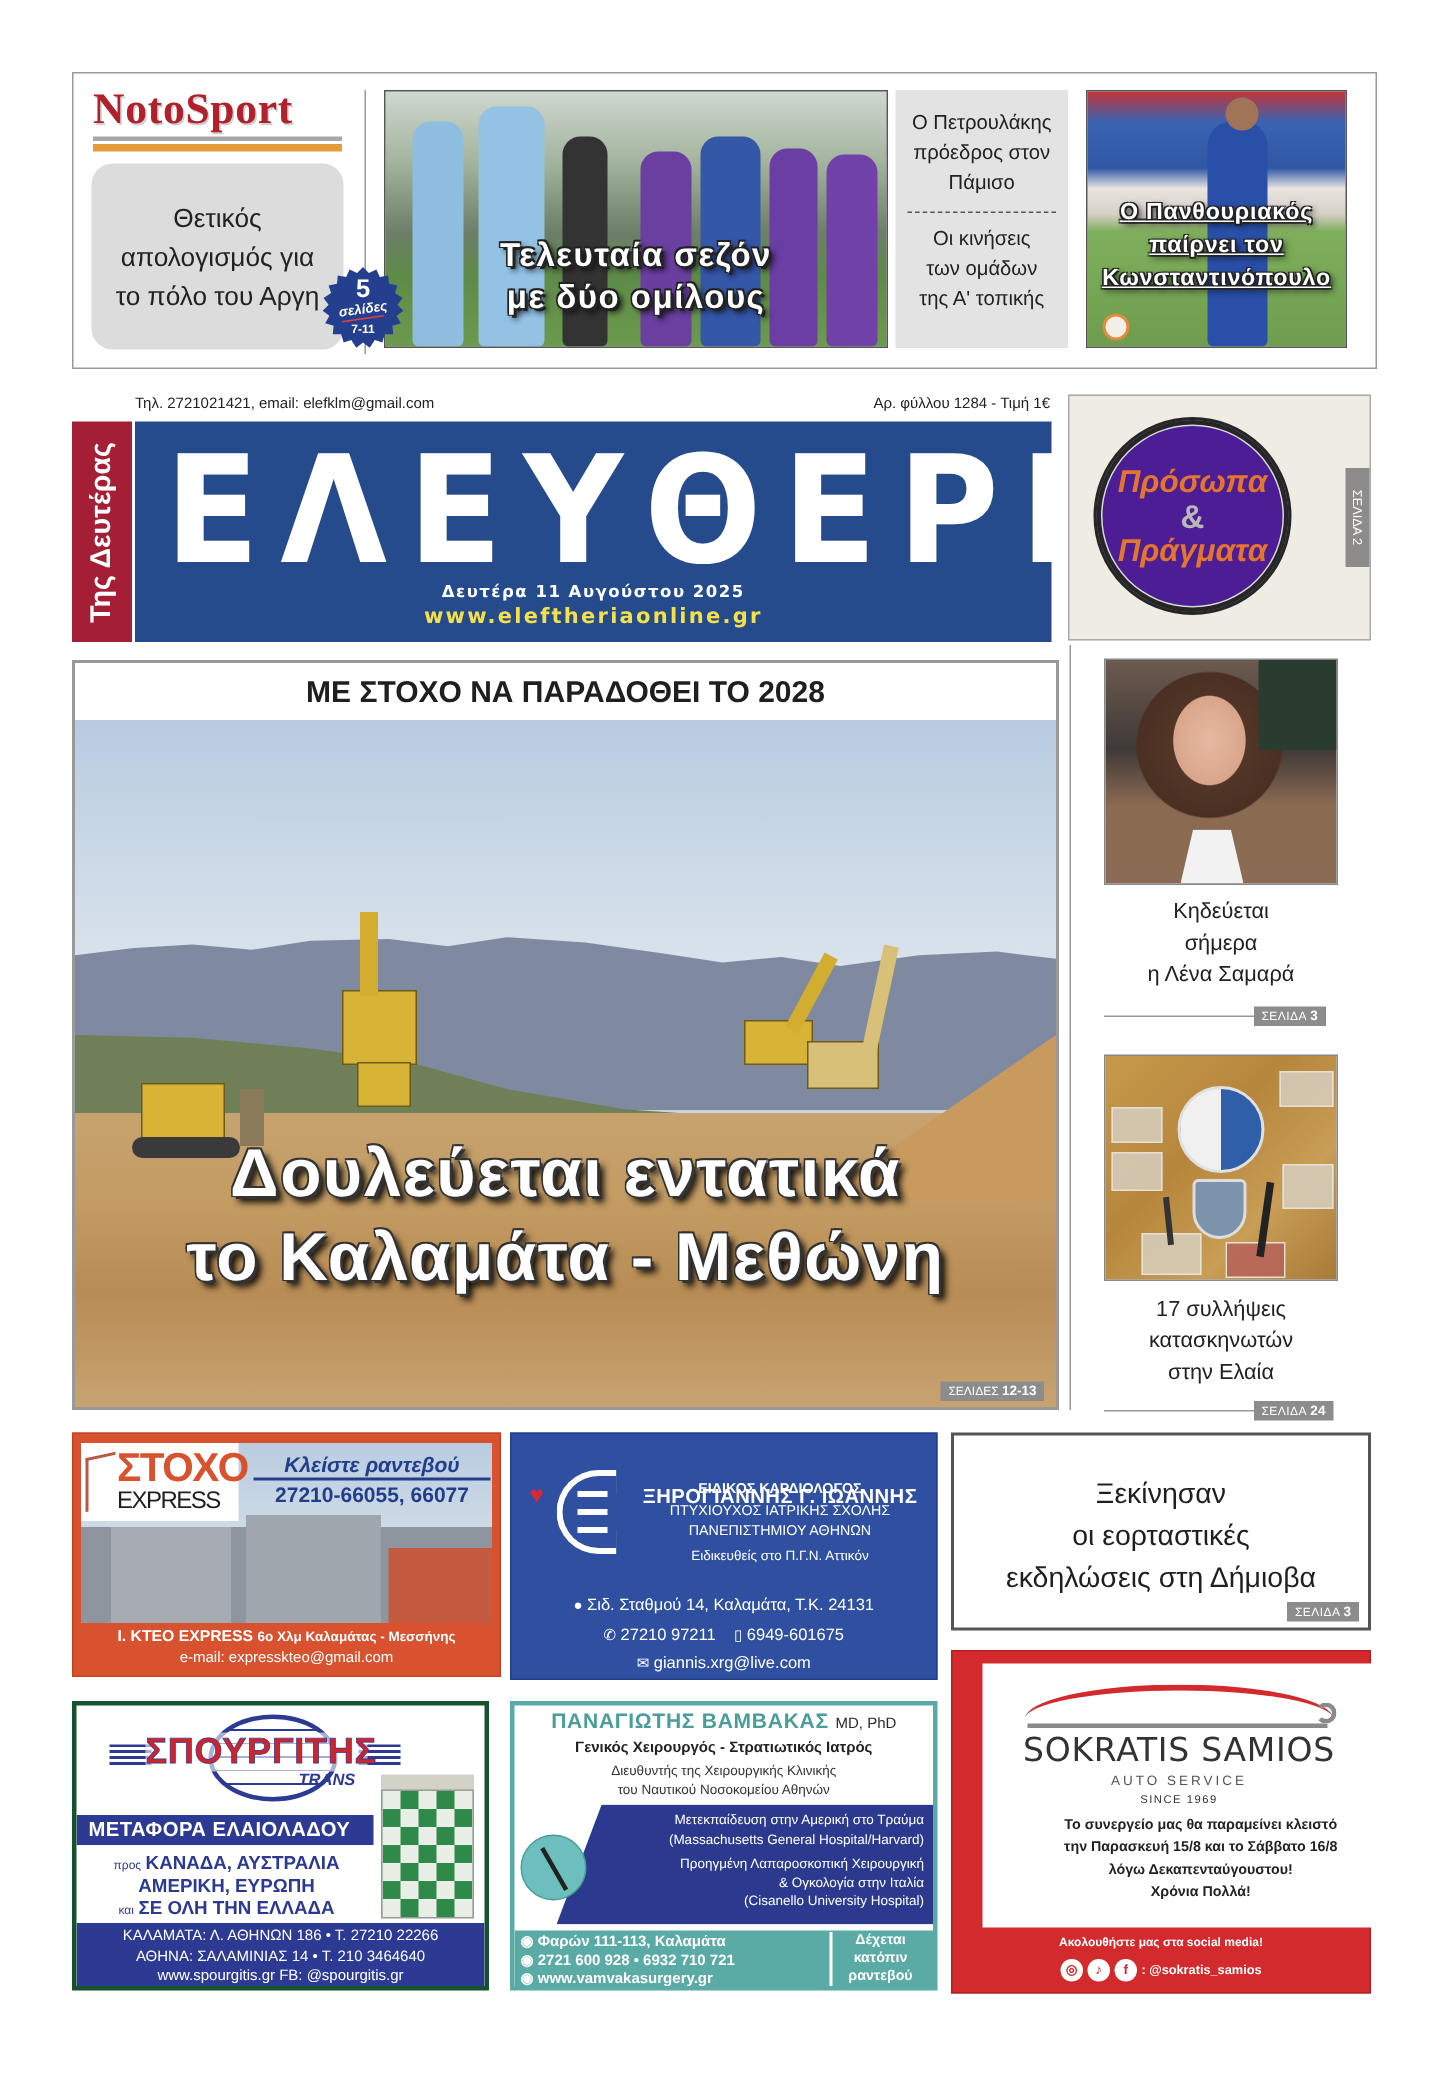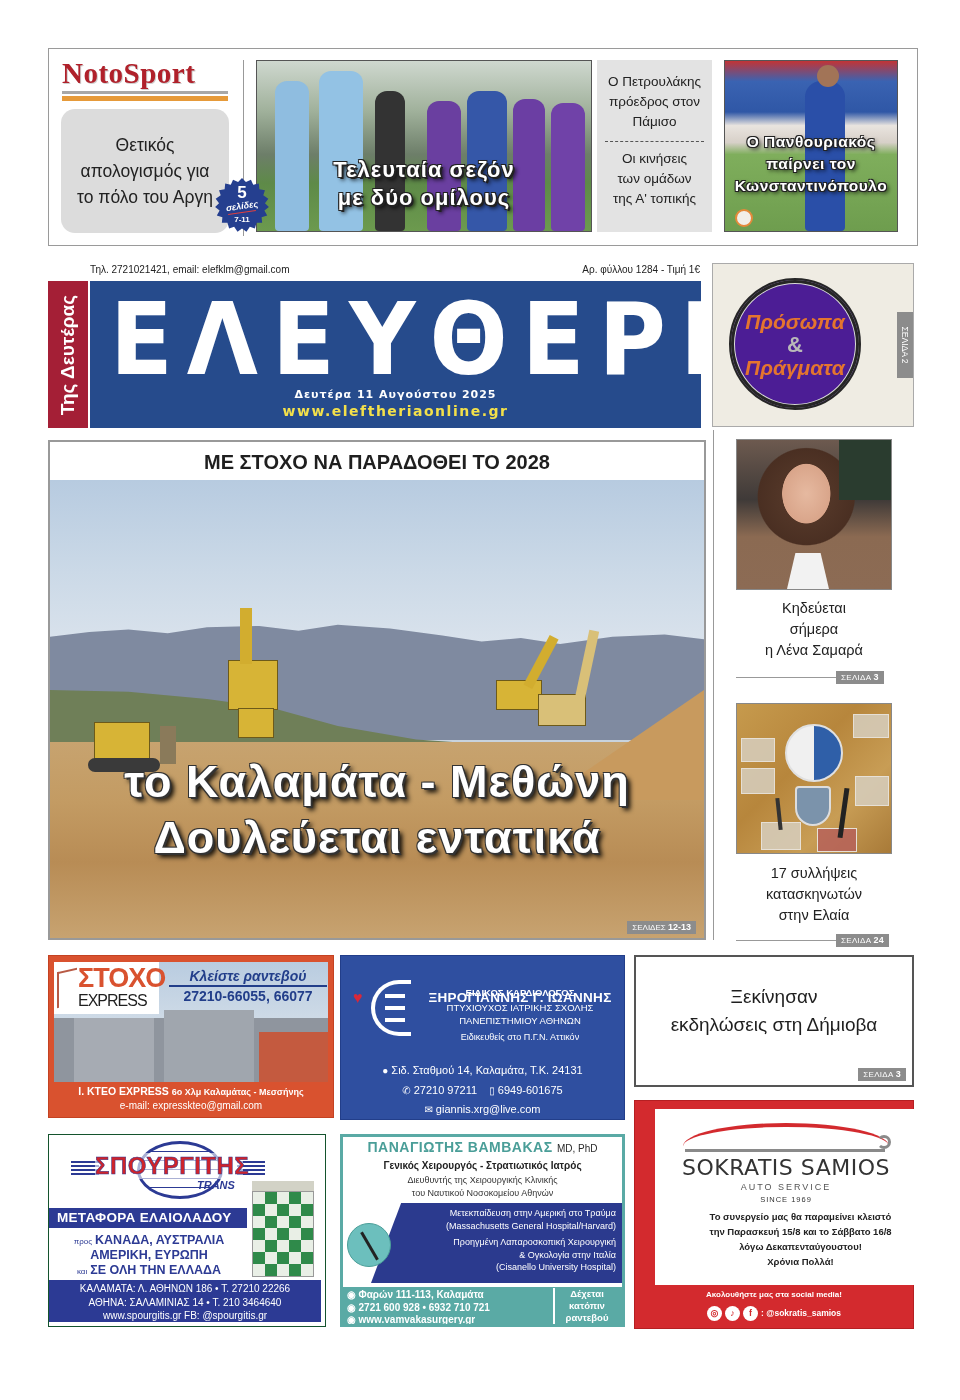--- a/index.html
+++ b/index.html
@@ -22,21 +22,21 @@
   #pages-badge { left: 214px; top: 178px; width: 56px; height: 56px; }
   #pages-badge .star { position: absolute; inset: 0; background: #253f8f; clip-path: polygon(50% 0%,57% 7%,66% 3%,70% 12%,80% 10%,81% 20%,91% 22%,88% 31%,97% 37%,91% 45%,98% 52%,90% 58%,95% 67%,85% 70%,86% 80%,76% 80%,73% 90%,64% 87%,58% 96%,50% 90%,42% 96%,36% 87%,27% 90%,24% 80%,14% 80%,15% 70%,5% 67%,10% 58%,2% 52%,9% 45%,3% 37%,12% 31%,9% 22%,19% 20%,20% 10%,30% 12%,34% 3%,43% 7%); }
   #pages-badge .num { position: absolute; left: 0; top: 6px; width: 56px; text-align: center; color: #fff; font-weight: bold; font-size: 17px; line-height: 17px; }
   #pages-badge .lbl { position: absolute; left: 0; top: 23px; width: 56px; text-align: center; color: #fff; font-size: 9px; font-style: italic; font-weight: bold; line-height: 10px; transform: rotate(-8deg); }
   #pages-badge .line { position: absolute; left: 14px; top: 34px; width: 28px; height: 1px; background: #e04040; transform: rotate(-8deg); }
   #pages-badge .rng { position: absolute; left: 0; top: 37px; width: 56px; text-align: center; color: #fff; font-size: 8px; font-weight: bold; line-height: 9px; }
   #briefs-box { left: 597px; top: 60px; width: 115px; height: 172px; background: #e3e3e3; text-align: center; font-size: 13.5px; line-height: 20px; color: #222; padding-top: 12px; }
   #briefs-box .dash { margin: 9px 8px 7px; border-top: 1px dashed #555; }
   #pantho-photo { left: 724px; top: 60px; width: 174px; height: 172px; border: 1px solid #555; overflow: hidden;
     background: linear-gradient(180deg, #c23436 0%, #3a63b2 12%, #2f57a6 30%, #e9e4df 38%, #d7d0c8 48%, #7fae5c 55%, #6e9d4e 100%); }
-  #pantho-headline { left: 724px; top: 131px; width: 174px; text-align: center; color: #fff; font-weight: bold; font-size: 15.5px; line-height: 22px; text-shadow: 1px 1px 0 #222, -1px -1px 0 #222, 1px -1px 0 #222, -1px 1px 0 #222, 2px 2px 4px #000; letter-spacing: 0.5px; }
+  #pantho-headline { left: 724px; top: 131px; width: 174px; text-align: center; color: #fff; font-weight: bold; font-size: 15.5px; line-height: 22px; text-shadow: 1px 1px 0 #222, -1px -1px 0 #222, 1px -1px 0 #222, -1px 1px 0 #222, 2px 2px 4px #000; letter-spacing: 0.5px; text-decoration: underline; }
 
   
   #contact-line { left: 90px; top: 264px; font-size: 10px; color: #222; }
   #issue-line { left: 500px; top: 264px; width: 200px; text-align: right; font-size: 10px; color: #222; }
   #monday-tab { left: 48px; top: 281px; width: 40px; height: 147px; background: #a41f36; }
   #monday-tab span { position: absolute; left: 50%; top: 50%; transform: translate(-50%,-50%) rotate(-90deg); white-space: nowrap; color: #fff; font-weight: bold; font-size: 19px; }
   #masthead { left: 90px; top: 281px; width: 611px; height: 147px; background: #264b8c; }
   #masthead-title { position: absolute; left: 20px; top: 10px; width: 575px; text-align: center; color: #fff; font-family: "DejaVu Sans", sans-serif; font-weight: bold; font-size: 92px; line-height: 100px; letter-spacing: 14px; transform: scaleY(1.08); }
   #masthead-date { position: absolute; left: 0; top: 107px; width: 611px; text-align: center; color: #fff; font-family: "DejaVu Sans", sans-serif; font-weight: bold; font-size: 11px; letter-spacing: 1px; }
   #masthead-url { position: absolute; left: 0; top: 122px; width: 611px; text-align: center; color: #f3e04a; font-family: "DejaVu Sans", sans-serif; font-weight: bold; font-size: 14px; letter-spacing: 1.5px; }
@@ -117,21 +117,21 @@
   #cardio-addr { top: 108px; }
   #cardio-phones { top: 128px; }
   #cardio-email { top: 147px; }
   .cardio-contact .ico { font-size: 10px; margin-right: 3px; }
 
   #dimiova-box { left: 634px; top: 955px; width: 280px; height: 132px; border: 2px solid #555; background: #fff; }
   #dimiova-text { position: absolute; left: 0; top: 26px; width: 276px; text-align: center; font-size: 19px; line-height: 28px; color: #1f1f1f; }
   #dimiova-tag { position: absolute; right: 6px; bottom: 4px; }
 
   
-  #spourg-ad { left: 48px; top: 1134px; width: 278px; height: 193px; background: #fff; border: 1px solid #14532d; overflow: hidden; }
+  #spourg-ad { left: 48px; top: 1134px; width: 278px; height: 193px; background: #fff; border: 3px solid #14532d; overflow: hidden; }
   #spourg-globe { position: absolute; left: 88px; top: 6px; width: 86px; height: 58px; border: 3px solid #2c3a94; border-radius: 50%; background: repeating-linear-gradient(0deg, transparent 0 8px, #2c3a94 8px 9px); }
   #spourg-wings-l { position: absolute; left: 22px; top: 26px; width: 28px; height: 14px; background: repeating-linear-gradient(0deg, #2c3a94 0 2px, transparent 2px 4px); }
   #spourg-wings-r { position: absolute; left: 188px; top: 26px; width: 28px; height: 14px; background: repeating-linear-gradient(0deg, #2c3a94 0 2px, transparent 2px 4px); }
   #spourg-brand { position: absolute; left: 46px; top: 18px; width: 148px; text-align: center; color: #d0232a; font-weight: bold; font-size: 24px; line-height: 26px; letter-spacing: 0.5px; -webkit-text-stroke: 0.5px #2c3a94; background: rgba(255,255,255,0.6); }
   #spourg-trans { position: absolute; left: 148px; top: 44px; color: #2c3a94; font-style: italic; font-weight: bold; font-size: 11px; }
   #spourg-can { position: absolute; left: 203px; top: 56px; width: 62px; height: 86px; border: 1px solid #999; background: repeating-conic-gradient(#2f8a4a 0 25%, #e9efe6 0 50%) 0 0 / 24px 24px; box-shadow: 0 -10px 0 #d2d2c6; }
   #spourg-bar { position: absolute; left: 0; top: 73px; width: 198px; height: 20px; background: #2c3a94; color: #fff; font-weight: bold; font-size: 13.5px; line-height: 20px; padding-left: 8px; letter-spacing: 0.3px; }
   .spourg-dest { position: absolute; left: 0; width: 200px; text-align: center; color: #2c3a94; font-weight: bold; font-size: 12.5px; line-height: 15px; }
   .spourg-dest .pre { font-size: 8px; font-weight: normal; margin-right: 3px; }
   #spourg-d1 { top: 98px; }
@@ -297,22 +297,22 @@
     <div class="machine" style="left:178px;top:180px;width:50px;height:50px;"></div>
     <div class="arm" style="left:190px;top:128px;width:12px;height:56px;"></div>
     <div class="machine" style="left:188px;top:228px;width:36px;height:30px;"></div>
 
     <div class="machine" style="left:446px;top:200px;width:46px;height:30px;"></div>
     <div class="arm" style="left:486px;top:154px;width:10px;height:56px;transform:rotate(28deg);"></div>
     <div class="machine" style="left:488px;top:214px;width:48px;height:32px;background:#d9c078;"></div>
     <div class="arm" style="left:532px;top:150px;width:10px;height:70px;background:#d9c078;transform:rotate(12deg);"></div>
   </div>
   <div id="main-headline">
+    <div>Δουλεύεται εντατικά</div>
     <div>το Καλαμάτα - Μεθώνη</div>
-    <div>Δουλεύεται εντατικά</div>
   </div>
   <div id="main-tag"><span>ΣΕΛΙΔΕΣ</span> <b>12-13</b></div>
 </div>
 
 <div id="kteo-ad" class="abs">
   <div id="kteo-inner">
     <div id="kteo-bldg">
       <div class="b1"></div>
       <div class="b2"></div>
       <div class="b3"></div>
@@ -344,20 +344,21 @@
   <div id="cardio-deg2" class="cardio-line">ΠΑΝΕΠΙΣΤΗΜΙΟΥ ΑΘΗΝΩΝ</div>
   <div id="cardio-sub" class="cardio-line">Ειδικευθείς στο Π.Γ.Ν. Αττικόν</div>
   <div id="cardio-addr" class="cardio-contact"><span class="ico">●</span><span>Σιδ. Σταθμού 14, Καλαμάτα, Τ.Κ. 24131</span></div>
   <div id="cardio-phones" class="cardio-contact"><span class="ico">✆</span><span>27210 97211</span>&nbsp;&nbsp;&nbsp;&nbsp;<span class="ico">▯</span><span>6949-601675</span></div>
   <div id="cardio-email" class="cardio-contact"><span class="ico">✉</span><span>giannis.xrg@live.com</span></div>
 </div>
 
 <div id="dimiova-box" class="abs">
   <div id="dimiova-text">
     <div>Ξεκίνησαν</div>
+    <div>οι εορταστικές</div>
     <div>εκδηλώσεις στη Δήμιοβα</div>
   </div>
   <div id="dimiova-tag" class="page-tag"><span>ΣΕΛΙΔΑ</span> <b>3</b></div>
 </div>
 
 <div id="spourg-ad" class="abs">
   <div id="spourg-wings-l"></div>
   <div id="spourg-globe"></div>
   <div id="spourg-wings-r"></div>
   <div id="spourg-brand">ΣΠΟΥΡΓΙΤΗΣ</div>

